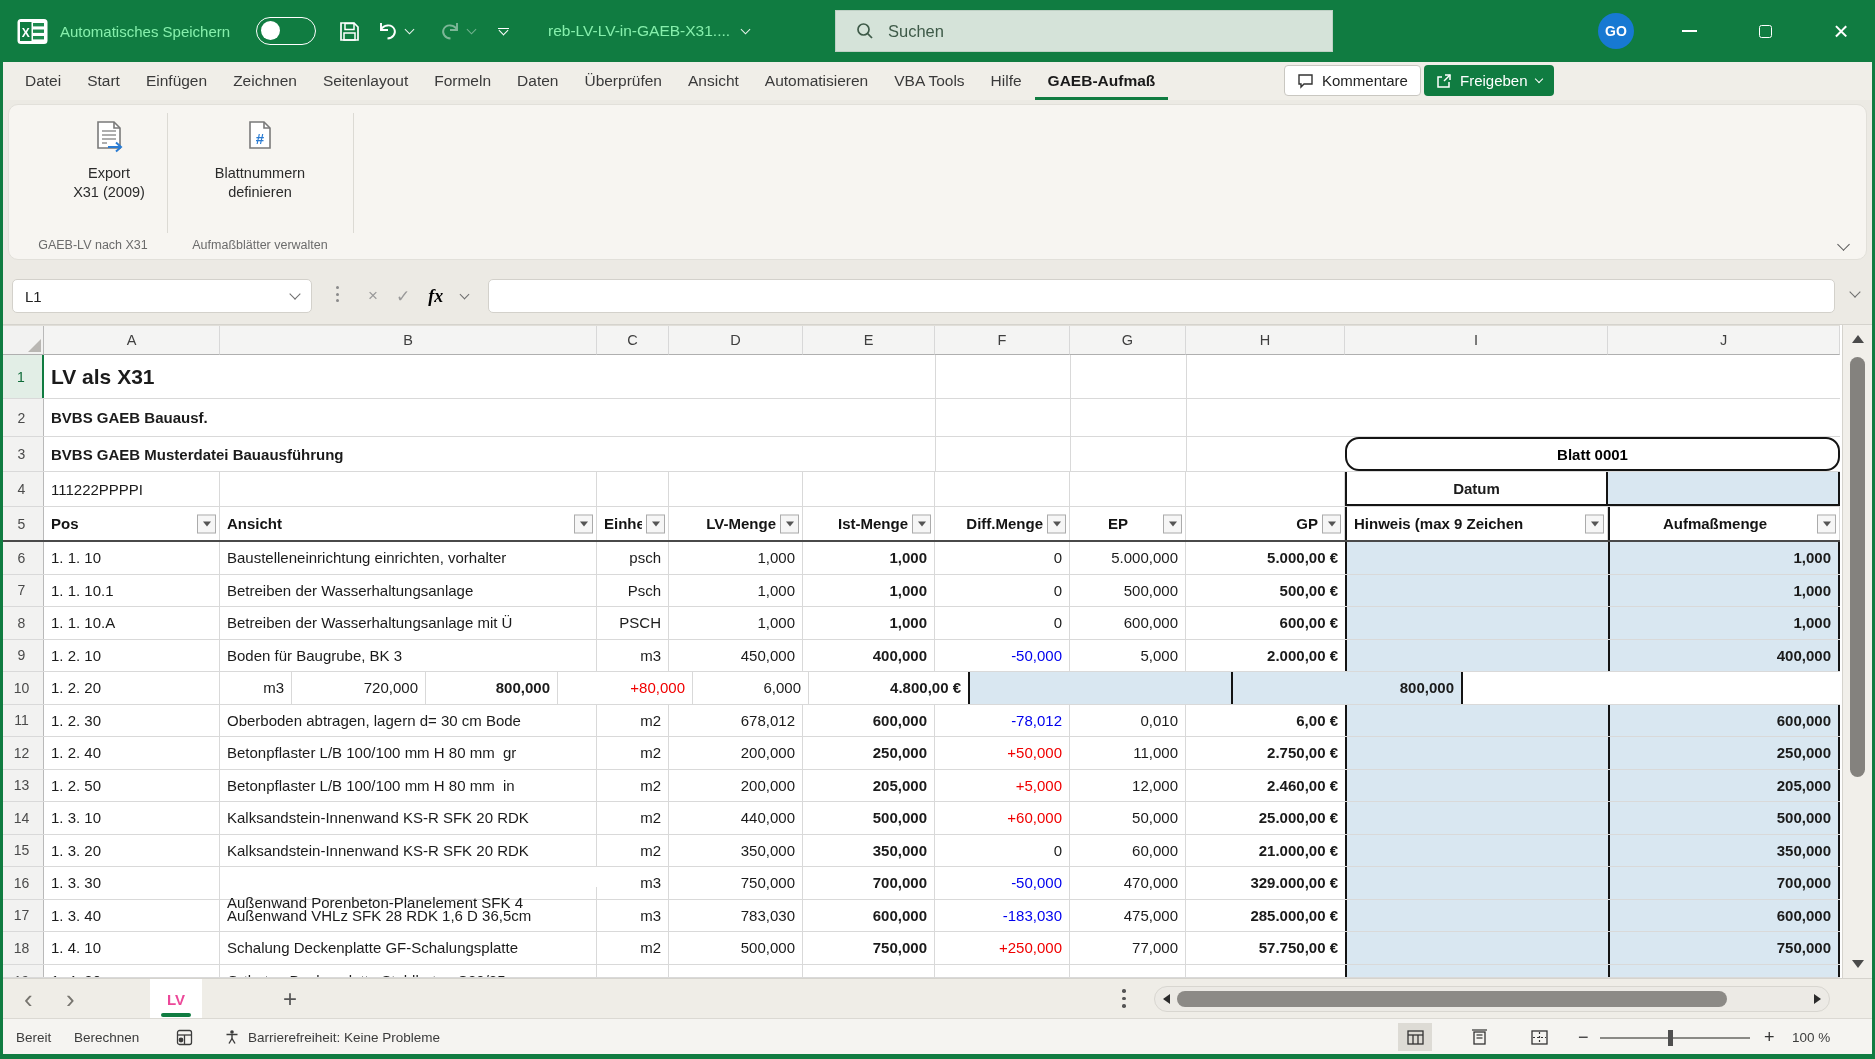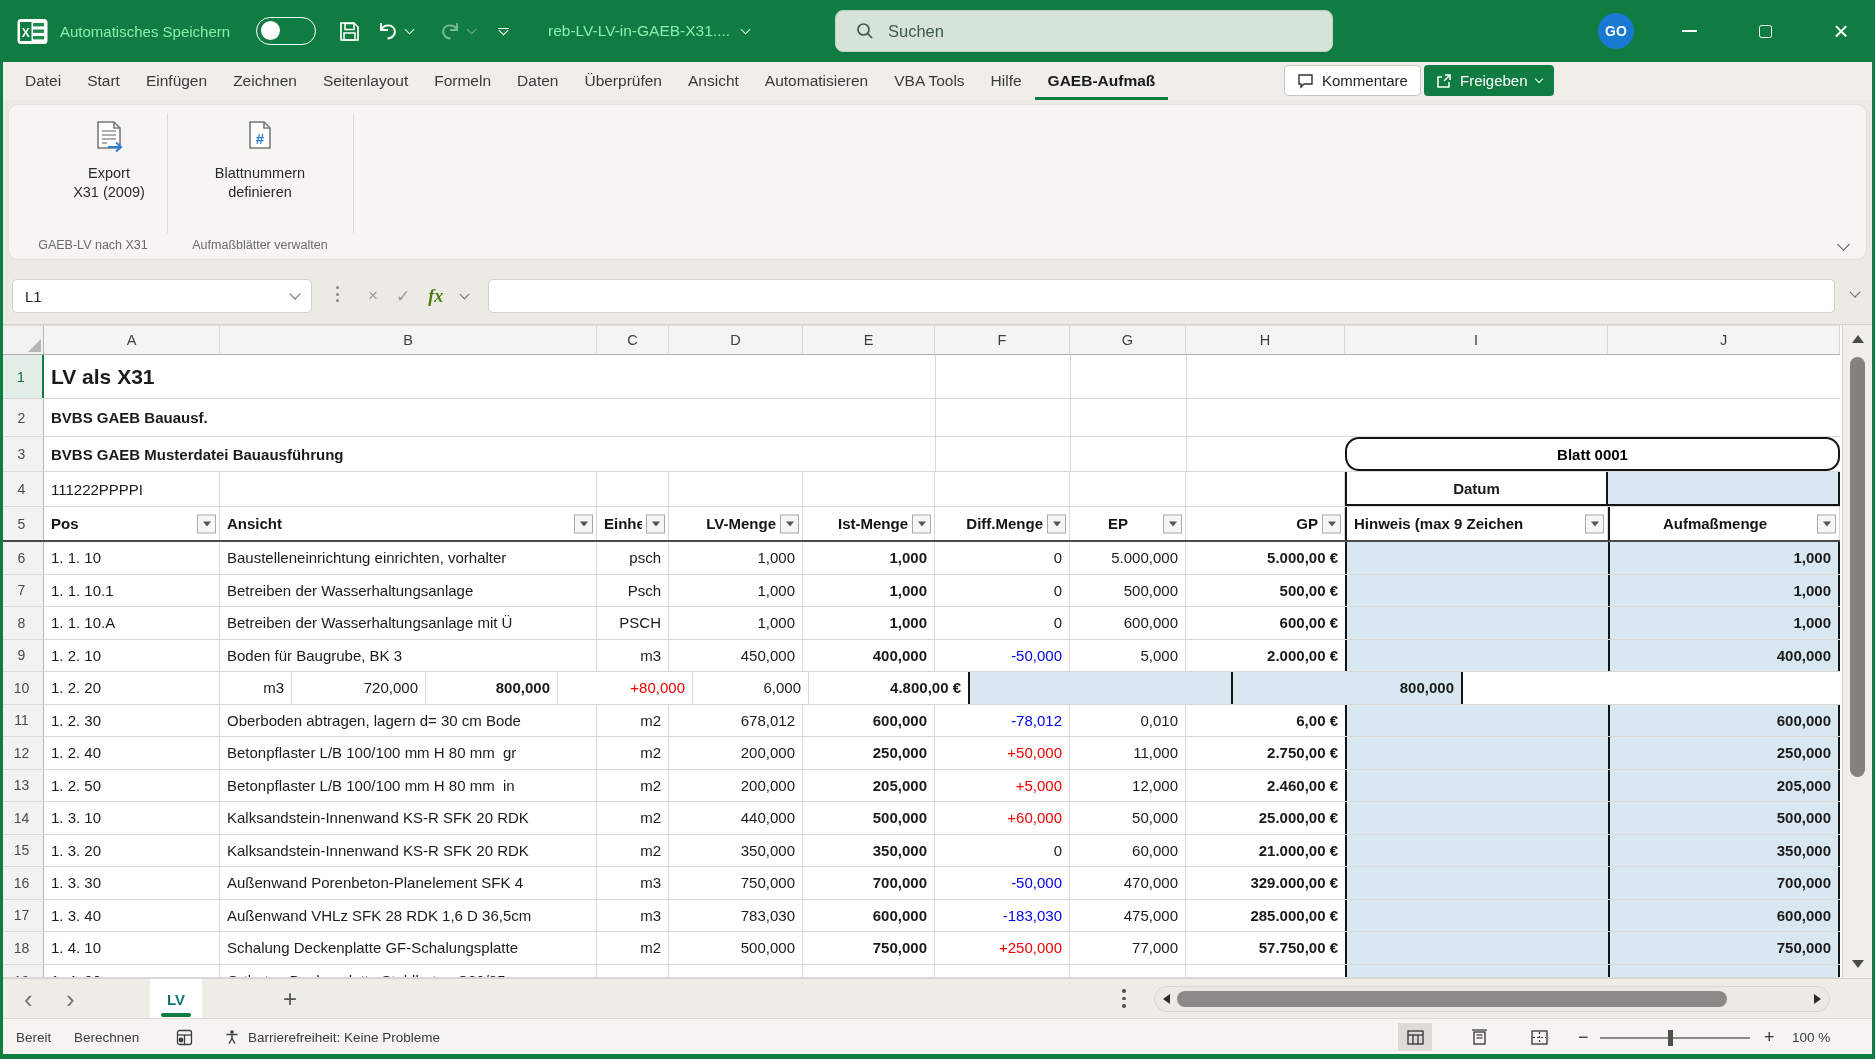--- a/index.html
+++ b/index.html
@@ -10,21 +10,21 @@
 #titlebar{height:62px;background:#107C41;position:relative;color:#fff}
 .tb{position:absolute;display:flex;align-items:center;height:62px;top:0}
 .tb-label{font-size:15px;color:#86efac}
 .toggle{width:60px;height:28px;border:1.6px solid #fff;border-radius:14px;position:relative}
 .toggle .knob{width:19px;height:19px;background:#fff;border-radius:50%;position:absolute;left:4px;top:3px}
 .qchev{width:7px;height:7px;border-right:1.6px solid rgba(255,255,255,.9);border-bottom:1.6px solid rgba(255,255,255,.9);transform:rotate(45deg);margin-left:6px;margin-top:-3px}
 .dim{opacity:.45}
 .dblchev{display:flex;flex-direction:column;align-items:center;gap:1px}
 .dblchev .bar{width:11px;height:1.7px;background:#fff}
 .dblchev .v{width:7px;height:7px;border-right:1.7px solid #fff;border-bottom:1.7px solid #fff;transform:rotate(45deg);margin-top:-3px}
-#searchbox{position:absolute;left:835px;top:10px;width:498px;height:42px;background:#D5E3D9;border:1px solid #bed0c4;border-radius:8px;display:flex;align-items:center;gap:14px;padding-left:20px;color:#3E5A48;font-size:16.5px}
+#searchbox{position:absolute;left:835px;top:10px;width:498px;height:42px;background:#D5E3D9;border:1px solid #bed0c4;border-radius:0;display:flex;align-items:center;gap:14px;padding-left:20px;color:#3E5A48;font-size:16.5px}
 #avatar{position:absolute;left:1598px;top:13px;width:36px;height:36px;border-radius:50%;background:#1779D2;color:#fff;display:flex;align-items:center;justify-content:center;font-size:14px;font-weight:700}
 .winbtn{position:absolute;top:0;width:58px;height:62px;display:flex;align-items:center;justify-content:center}
 .minline{width:15px;height:1.8px;background:#fff}
 .maxbox{width:13px;height:13px;border:1.7px solid #fff;border-radius:2.5px}
 .closex{font-size:26px;font-weight:300;line-height:1}
 
 
 #tabsrow{height:38px;background:#F0EEE8;display:flex;align-items:stretch;padding-left:12px;position:relative;font-size:15.5px;color:#3a3a3a}
 .rtab{padding:0 13px;display:flex;align-items:center;white-space:nowrap}
 .rtab.active{font-weight:700;color:#1a1a1a;box-shadow:inset 0 -3px 0 #107C41}
@@ -42,21 +42,21 @@
 #ribchev{position:absolute;right:18px;bottom:10px;width:9px;height:9px;border-right:1.7px solid #555;border-bottom:1.7px solid #555;transform:rotate(45deg)}
 
 
 #fbar{height:57px;background:#ECEAE4;position:relative;border-bottom:1px solid #D5D3CD}
 #namebox{position:absolute;left:12px;top:11px;width:300px;height:34px;background:#fff;border:1px solid #D3D1CB;border-radius:5px;display:flex;align-items:center;padding:0 12px;font-size:15px;color:#222}
 #namebox .chv{margin-left:auto}
 .chv{width:8px;height:8px;border-right:1.5px solid #6d6d6d;border-bottom:1.5px solid #6d6d6d;transform:rotate(45deg);margin-top:-4px}
 .dots3{position:absolute;left:336px;top:18px;display:flex;flex-direction:column;gap:3.5px}
 .dots3 i{width:3px;height:3px;border-radius:50%;background:#8a8a8a}
 #fxgroup{position:absolute;left:356px;top:11px;height:34px;display:flex;align-items:center;gap:18px;padding:0 12px;color:#9a9a9a;font-size:17px}
-#fxgroup .fx{font-family:"Liberation Serif",serif;font-style:italic;color:#4d7c0f;font-size:18px;font-weight:700}
+#fxgroup .fx{font-family:"Liberation Serif",serif;font-style:italic;color:#000000;font-size:18px;font-weight:700}
 #fxinput{position:absolute;left:488px;top:11px;right:40px;height:34px;background:#fff;border:1px solid #D3D1CB;border-radius:5px}
 #fbarchev{position:absolute;right:16px;top:24px}
 
 
 #grid{height:653px;position:relative;background:#fff}
 #gridinner{position:absolute;left:0;top:0;width:1840px}
 #colheaders{display:flex;height:30px;border-top:1px solid #E0DED8}
 .cornercell{width:44px;height:100%;background:#F2F2F1;border-right:1px solid #B9B9B9;border-bottom:1px solid #AFAFAF;position:relative;flex:none}
 .cornercell .tri{position:absolute;right:2px;bottom:2px;width:0;height:0;border-left:13px solid transparent;border-bottom:13px solid #B9B7B3}
 .colhdr{height:100%;background:#F4F4F3;border-right:1px solid #D8D8D8;border-bottom:1px solid #AFAFAF;display:flex;align-items:center;justify-content:center;font-size:14.5px;color:#3f3f3f;flex:none}
@@ -90,21 +90,21 @@
 
 
 #vscroll{position:absolute;top:0;bottom:0;right:3px;width:30px;background:#F1EFEA;border-left:1px solid #D5D3CD}
 .sarrow-up{position:absolute;left:9px;top:10px;width:0;height:0;border-left:6px solid transparent;border-right:6px solid transparent;border-bottom:8px solid #4a4a4a}
 .sarrow-dn{position:absolute;left:9px;bottom:10px;width:0;height:0;border-left:6px solid transparent;border-right:6px solid transparent;border-top:8px solid #4a4a4a}
 #vthumb{position:absolute;left:7px;top:32px;width:15px;height:420px;background:#84827E;border-radius:8px}
 
 
 #tabbar{height:40px;background:#EFEDE7;border-top:1px solid #D5D3CD;position:relative}
 .navchev{position:absolute;top:0;height:40px;display:flex;align-items:center;font-size:26px;color:#77756F}
-#sheettab{position:absolute;left:150px;top:0;width:52px;height:40px;background:#fff;display:flex;align-items:center;justify-content:center;font-weight:700;font-size:15px;color:#0f766e}
+#sheettab{position:absolute;left:150px;top:0;width:52px;height:40px;background:#fff;display:flex;align-items:center;justify-content:center;font-weight:700;font-size:15px;color:#ec4899}
 #sheettab::after{content:"";position:absolute;bottom:2px;left:11px;right:11px;height:4px;background:#107C41;border-radius:2px}
 #addsheet{position:absolute;left:283px;top:0;height:40px;display:flex;align-items:center;font-size:24px;color:#555;font-weight:300}
 #tabdots{position:absolute;left:1122px;top:10px;display:flex;flex-direction:column;gap:4px}
 #tabdots i{width:3.5px;height:3.5px;border-radius:50%;background:#555}
 #hscroll{position:absolute;left:1154px;top:7px;width:676px;height:26px;background:#ECEAE5;border:1px solid #D8D6D0;border-radius:13px}
 #hthumb{position:absolute;left:22px;top:4px;width:550px;height:16px;background:#8C8A86;border-radius:8px}
 .harrow-l{position:absolute;left:8px;top:7px;width:0;height:0;border-top:5px solid transparent;border-bottom:5px solid transparent;border-right:7px solid #2b2b2b}
 .harrow-r{position:absolute;right:8px;top:7px;width:0;height:0;border-top:5px solid transparent;border-bottom:5px solid transparent;border-left:7px solid #2b2b2b}
 
 
@@ -524,21 +524,21 @@
           <div class="cell ar bold" style="width: 132px;">350,000</div>
           <div class="cell ar " style="width: 135px;">0</div>
           <div class="cell ar" style="width: 116px;">60,000</div>
           <div class="cell ar bold nobr" style="width: 159px;">21.000,00 €</div>
           <div class="cell blue hb" style="width: 263px;"></div>
           <div class="cell blue hb2 ar bold" style="width: 232px;">350,000</div>
         </div>
         <div class="grow" style="height: 32.5px;">
           <div class="rhd" style="width: 44px;">16</div>
           <div class="cell " style="width: 176px;">1. 3. 30</div>
-          <div class="cell " style="width: 377px;">Außenwand Porenbeton-Planelement SFK 4</div>
+          <div class="cell " style="width: 377px; margin-top: 20px;">Außenwand Porenbeton-Planelement SFK 4</div>
           <div class="cell ar" style="width: 72px;">m3</div>
           <div class="cell ar" style="width: 134px;">750,000</div>
           <div class="cell ar bold" style="width: 132px;">700,000</div>
           <div class="cell ar neg" style="width: 135px;">-50,000</div>
           <div class="cell ar" style="width: 116px;">470,000</div>
           <div class="cell ar bold nobr" style="width: 159px;">329.000,00 €</div>
           <div class="cell blue hb" style="width: 263px;"></div>
           <div class="cell blue hb2 ar bold" style="width: 232px;">700,000</div>
         </div>
         <div class="grow" style="height: 32.5px;">

